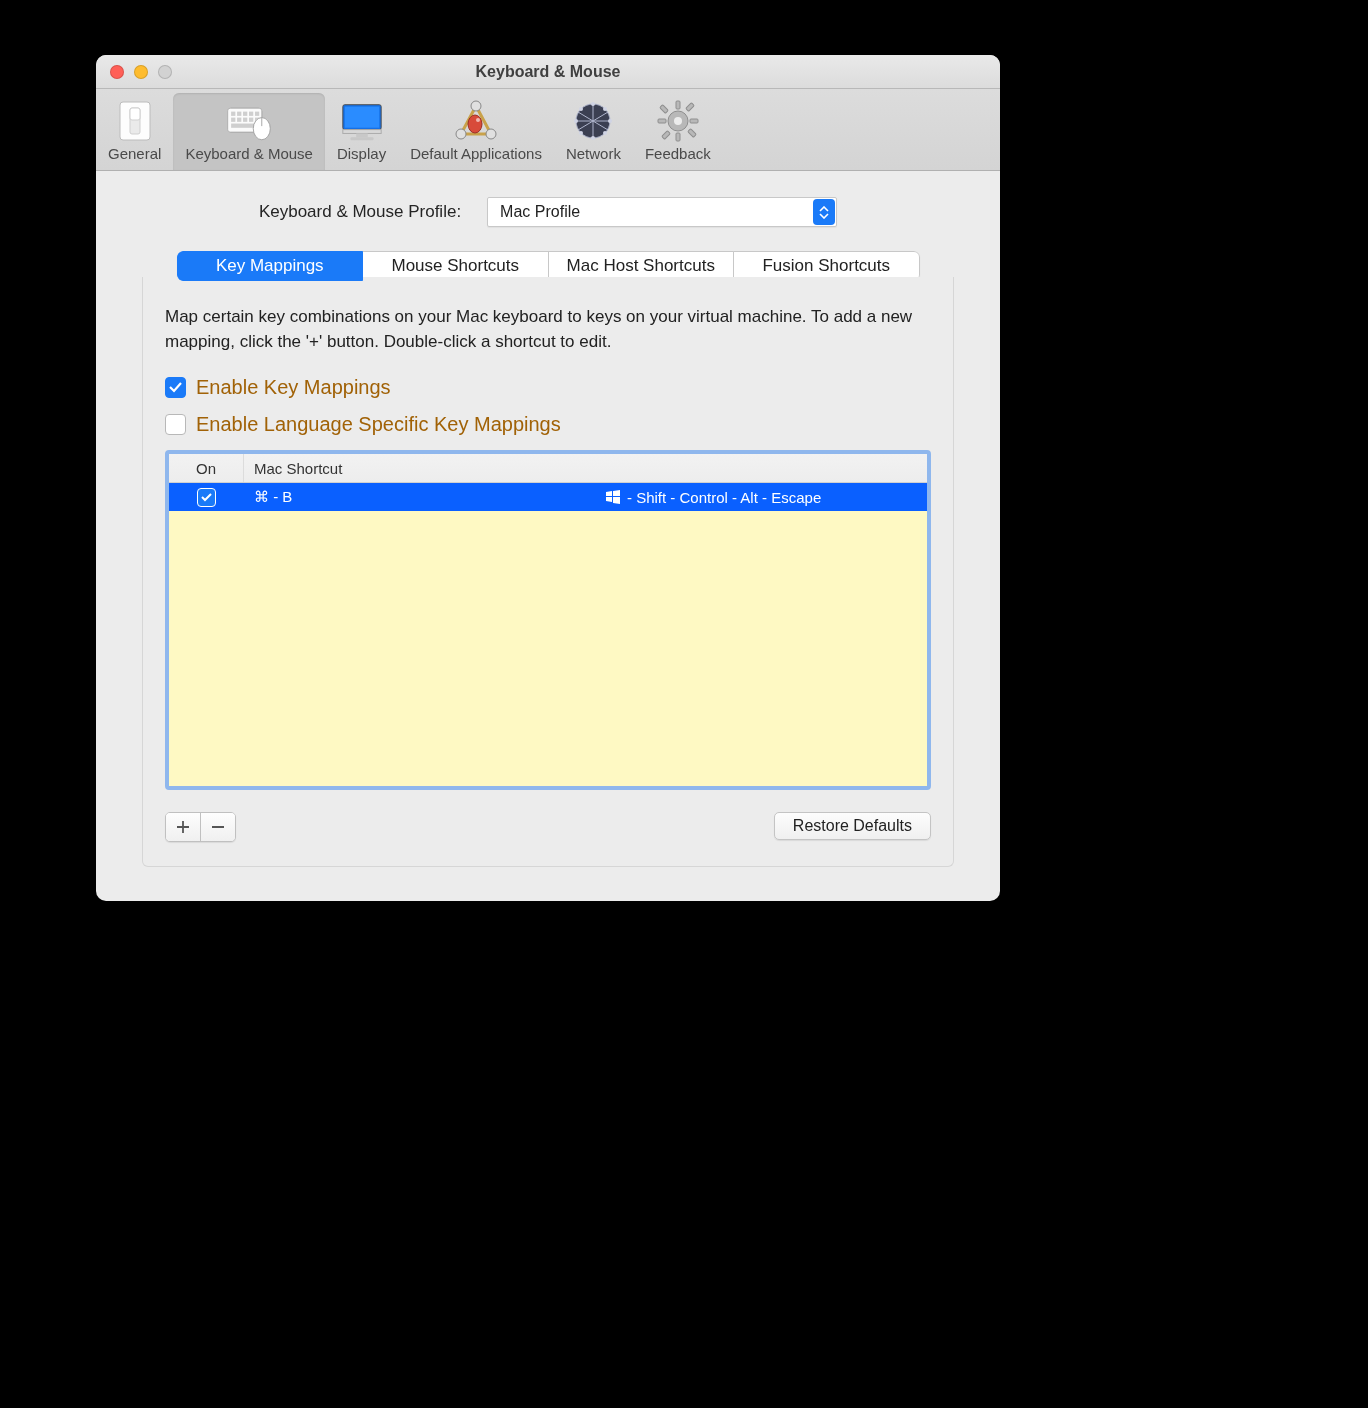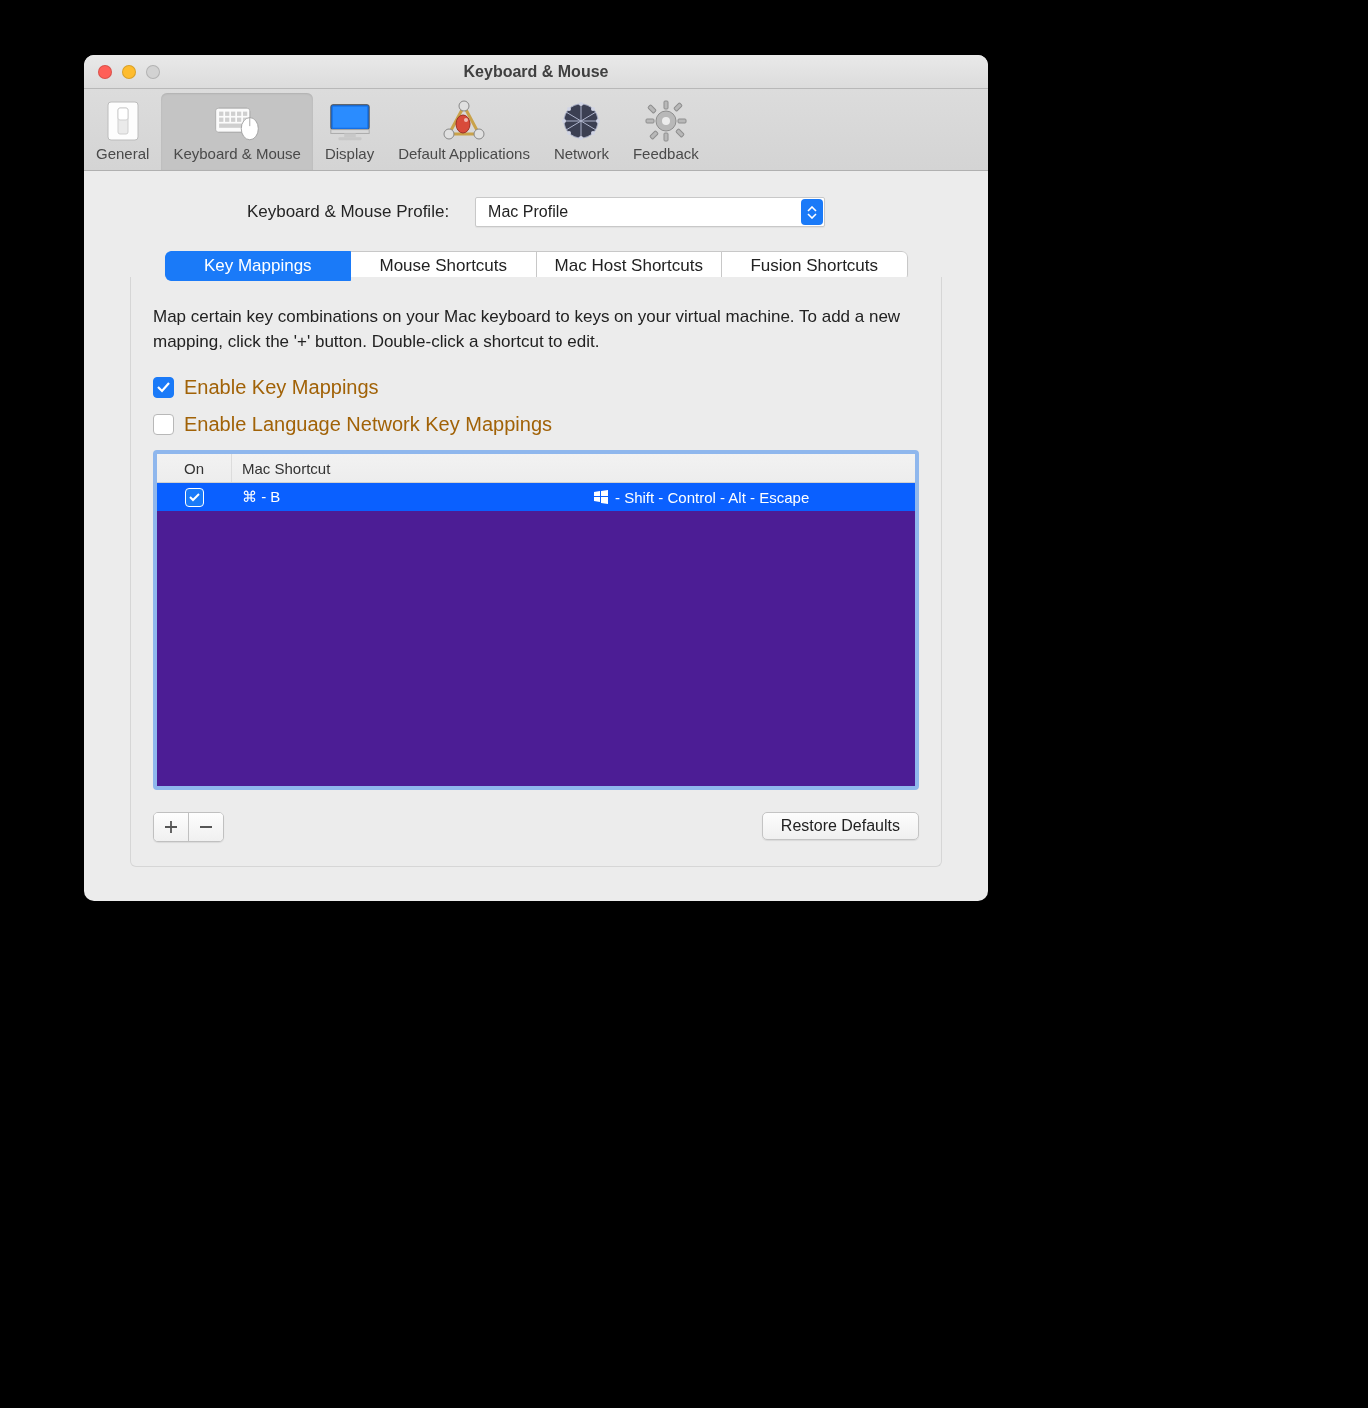--- a/index.html
+++ b/index.html
@@ -6,21 +6,21 @@
     margin: 0;
     padding: 0;
     width: 1368px;
     height: 1408px;
     background: #000;
     font-family: -apple-system, "Helvetica Neue", Arial, sans-serif;
     -webkit-font-smoothing: antialiased;
   }
   .window {
     position: absolute;
-    left: 84px;
+    left: 96px;
     top: 55px;
     width: 904px;
     background: #ececec;
     border-radius: 10px;
     box-shadow: 0 30px 60px rgba(0,0,0,0.5), 0 0 0 1px rgba(0,0,0,0.15);
     overflow: hidden;
   }
   .titlebar {
     height: 33px;
     background: linear-gradient(#e9e9e9, #dcdcdc);
@@ -179,21 +179,21 @@
     background: #1a7af8;
     border-color: #1a7af8;
   }
   .cbox.on svg { display: block; }
   .cbox svg { display: none; }
 
   .table-wrap {
     margin-top: 14px;
     border: 4px solid #8fb7ed;
     border-radius: 4px;
-    background: #4c1d95;
+    background: #fef9c3;
     height: 332px;
     display: flex; flex-direction: column;
     overflow: hidden;
   }
   .thead {
     display: flex;
     background: linear-gradient(#f2f2f2, #ededed);
     border-bottom: 1px solid #d0d0d0;
     height: 28px;
     font-size: 15px;
@@ -432,21 +432,21 @@
               <path d="M1 5 L5 9 L12 1" stroke="#fff" stroke-width="2.2" fill="none"></path>
             </svg>
         </span>
         <span>Enable Key Mappings</span>
       </div>
 
       <div class="check-row">
         <span class="cbox">
           
         </span>
-        <span>Enable Language Network Key Mappings</span>
+        <span>Enable Language Specific Key Mappings</span>
       </div>
 
       <div class="table-wrap">
         <div class="thead">
           <div class="th col-on">On</div>
           <div class="th col-mac">Mac Shortcut</div>
         </div>
         <div class="trow selected">
           <div class="td col-on">
             <span class="cbox-row">

